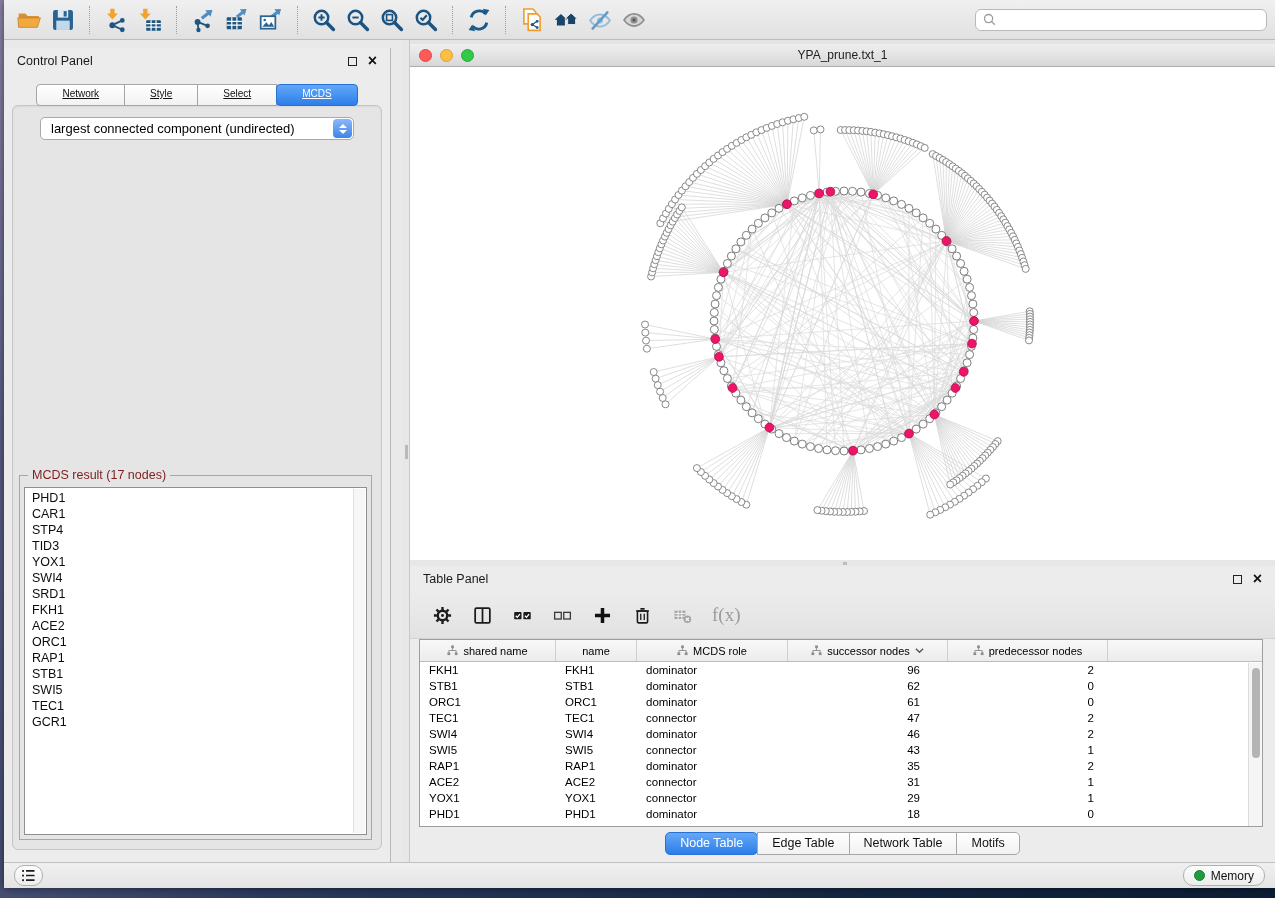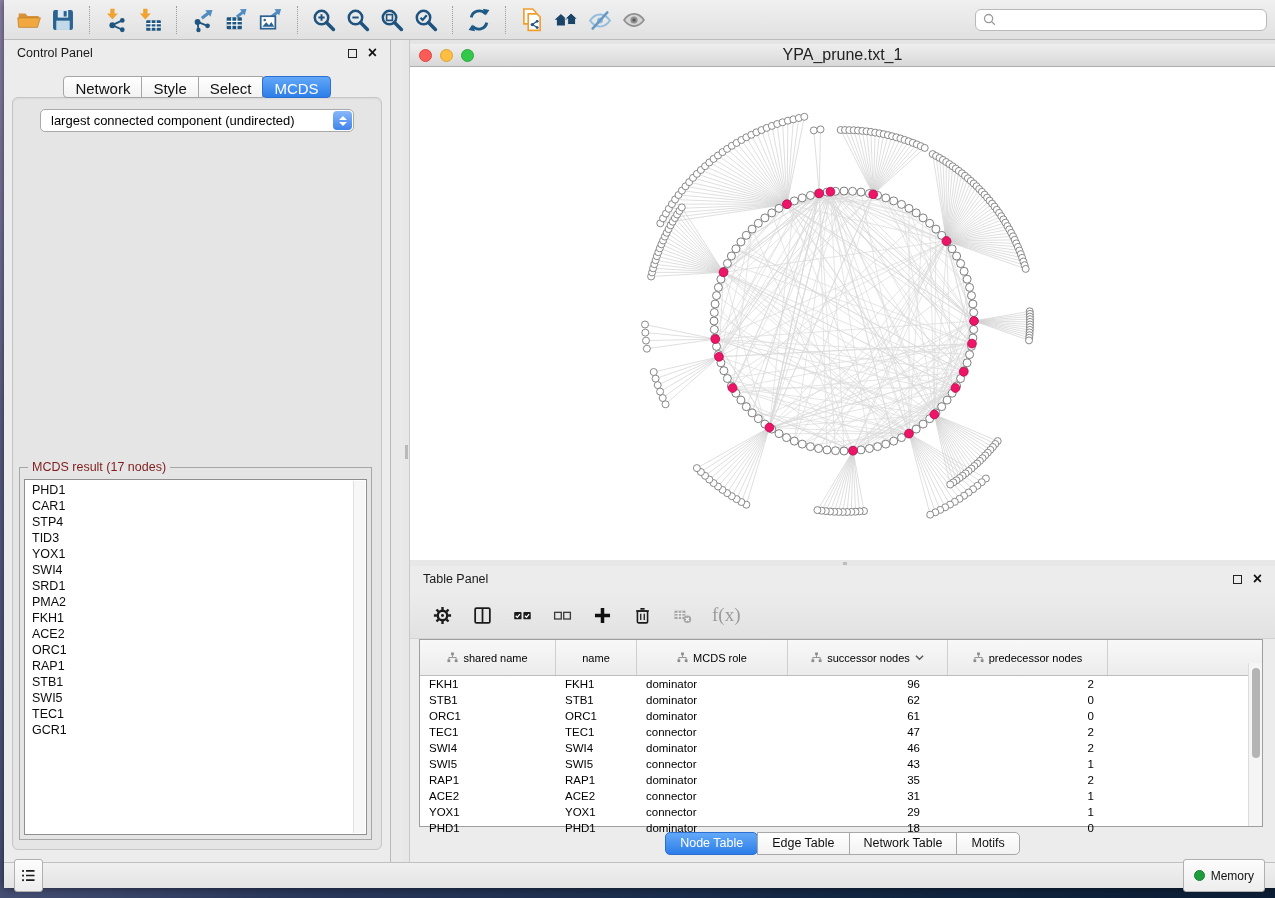--- a/index.html
+++ b/index.html
@@ -18,23 +18,23 @@
   .search { margin-left:auto; width:292px; height:22px; background:#fff; border:1px solid #b9b9b9; border-radius:6px; display:flex; align-items:center; padding:0 7px; gap:5px; }
   .search input { border:none; outline:none; flex:1; font-size:12px; background:transparent; }
 
   
   .panel-title-row { height:26px; display:flex; align-items:center; padding:0 13px; font-size:12.5px; color:#1a1a1a; }
   .win-icons { margin-left:auto; display:flex; align-items:center; gap:11px; }
   .float-icon { width:9px; height:9px; border:1.5px solid #222; display:inline-block; }
   .close-icon { font-size:16px; font-weight:700; color:#111; line-height:1; cursor:pointer; }
 
   
-  #control-panel { position:absolute; top:40px; left:0; width:387px; bottom:26px; background:#ececec; border-right:1px solid #b8b8b8; }
+  #control-panel { position:absolute; top:48px; left:0; width:387px; bottom:26px; background:#ececec; border-right:1px solid #b8b8b8; }
   .cp-tabs { margin-top:10px; height:22px; display:flex; justify-content:center; position:relative; z-index:2; }
-  .cp-tab { font-size:15px; padding:3px 11px 4px; background:linear-gradient(#ffffff,#f2f2f2); border:1px solid #a5a5a5; margin-left:-1px; color:#111; cursor:pointer; white-space:nowrap; }
+  .cp-tab { font-size:10px; padding:3px 25px 4px; background:linear-gradient(#ffffff,#f2f2f2); border:1px solid #a5a5a5; margin-left:-1px; color:#111; cursor:pointer; white-space:nowrap;text-decoration:underline; }
   .cp-tab:first-child { border-radius:4px 0 0 4px; margin-left:0; }
   .cp-tab:last-child { border-radius:0 4px 4px 0; }
   .cp-tab.active { background:linear-gradient(#62a8f8,#2d7ee9); border-color:#2b6fd3; color:#fff; border-radius:4px; }
   .cp-content { position:absolute; top:57px; left:8px; right:8px; bottom:12px; background:#e5e5e5; border:1px solid #c6c6c6; border-radius:6px; box-shadow:inset 0 1px 2px rgba(0,0,0,.06); }
   .opt-label { text-align:center; margin-top:24px; font-size:13px; color:#111; }
   .dropdown { width:314px; height:23px; margin:11px auto 0; background:#fff; border:1px solid #a9a9a9; border-radius:5px; position:relative; display:flex; align-items:center; font-size:13px; padding:0 26px 0 10px; cursor:pointer; }
   .dd-text { white-space:nowrap; overflow:hidden; }
   .dd-stepper { position:absolute; right:1px; top:1px; bottom:1px; width:19px; border-radius:4px; background:linear-gradient(#8ab8fa,#3f83ea); display:flex; flex-direction:column; align-items:center; justify-content:center; gap:2px; }
   .dd-stepper i { width:0; height:0; border-left:4px solid transparent; border-right:4px solid transparent; }
   .dd-stepper .up { border-bottom:4.5px solid #fff; }
@@ -56,52 +56,52 @@
   #divider-h .handle { position:absolute; left:50%; top:1.5px; width:4px; height:3px; background:#bdbdbd; }
 
   
   #right-area { position:absolute; left:406px; right:0; top:40px; bottom:26px; background:#e4e4e4; }
   #net-title { position:absolute; top:4px; left:0; right:0; height:23px; background:linear-gradient(#efefef,#d8d8d8); border-bottom:1px solid #adadad; display:flex; align-items:center; }
   .lights { position:absolute; left:9px; display:flex; gap:8px; }
   .lights i { width:13px; height:13px; border-radius:50%; display:inline-block; cursor:pointer; }
   .lights .r { background:#fc5b57; border:1px solid #df4641; }
   .lights .y { background:#fdbe41; border:1px solid #dfa133; }
   .lights .g { background:#34c84a; border:1px solid #2aa83c; }
-  .net-title-text { margin:0 auto; font-size:16px; color:#222; }
+  .net-title-text { margin:0 auto; font-size:12px; color:#222; }
   #net-canvas { position:absolute; top:27px; left:0; right:0; height:493px; background:#fff; }
   #net-canvas svg { display:block; }
 
   
   #table-panel { position:absolute; top:526px; left:0; right:0; bottom:0; background:#ececec; }
   .tp-toolbar { height:47px; background:linear-gradient(#ececec,#e2e2e2); border-bottom:1px solid #d2d2d2; display:flex; align-items:center; padding-left:22px; gap:19px; }
   .tp-btn { background:none; border:none; padding:0; display:flex; align-items:center; justify-content:center; cursor:pointer; }
   .tp-btn svg { width:21px; height:21px; }
   .fx { font-family:"Liberation Serif","DejaVu Serif",serif; font-size:19px; color:#9b9b9b; }
   .table-wrap { position:absolute; top:73px; left:9px; right:12px; bottom:35px; background:#fff; border:1px solid #9e9e9e; }
-  .thead { display:flex; height:36px; background:linear-gradient(#f8f8f8,#ececec); border-bottom:1px solid #bdbdbd; }
+  .thead { display:flex; height:22px; background:linear-gradient(#f8f8f8,#ececec); border-bottom:1px solid #bdbdbd; }
   .hcell { display:flex; align-items:center; justify-content:center; gap:5px; font-size:11px; color:#000; border-right:1px solid #cfcfcf; overflow:hidden; cursor:pointer; }
   .hcell.filler { border-right:none; }
   .tbody { }
   .trow { display:flex; height:16px; align-items:center; }
   .tcell { font-size:11.5px; color:#000; overflow:hidden; white-space:nowrap; }
   .tcell.left { padding-left:9px; text-align:left; }
   .tcell.right { text-align:right; }
   .trow .tcell:nth-child(4) { padding-right:28px; }
   .trow .tcell:nth-child(5) { padding-right:14px; }
   .vscroll { position:absolute; top:23px; right:0; bottom:0; width:14px; background:#f5f5f5; border-left:1px solid #dcdcdc; cursor:pointer; }
   .vscroll .thumb { position:absolute; left:2.5px; top:5px; width:8px; height:90px; background:#b4b4b4; border-radius:4px; }
   .bottom-tabs { position:absolute; bottom:7px; left:0; right:0; display:flex; justify-content:center; }
   .bt-tab { font-size:12.5px; padding:3px 14px 4px; background:linear-gradient(#ffffff,#f2f2f2); border:1px solid #a8a8a8; margin-left:-1px; color:#111; cursor:pointer; white-space:nowrap; }
   .bt-tab:first-child { border-radius:5px 0 0 5px; margin-left:0; }
   .bt-tab:last-child { border-radius:0 5px 5px 0; }
   .bt-tab.active { background:linear-gradient(#64a9f8,#2c7de9); border-color:#2b6fd3; color:#fff; border-radius:5px; }
 
   
   #status-bar { position:absolute; bottom:0; left:0; right:0; height:26px; background:linear-gradient(#f0f0f0,#e4e4e4); border-top:1px solid #c0c0c0; display:flex; align-items:center; padding:0 10px; }
-  .sb-btn { height:33px; border:1px solid #b0b0b0; border-radius:3px; background:linear-gradient(#fdfdfd,#ededed); display:flex; align-items:center; gap:6px; padding:0 5px; cursor:pointer; }
+  .sb-btn { height:21px; border:1px solid #b0b0b0; border-radius:10px; background:linear-gradient(#fdfdfd,#ededed); display:flex; align-items:center; gap:6px; padding:0 5px; cursor:pointer; }
   .sb-btn.mem { margin-left:auto; padding:0 10px; font-size:12px; color:#111; }
   .dot { width:11px; height:11px; border-radius:50%; background:#1f9d3c; border:1px solid #17812f; display:inline-block; }
 </style>
 </head>
 <body>
 
 <div id="app">
 
   <div id="toolbar">
     <button class="tbtn">
@@ -273,21 +273,20 @@
         <span class="result-legend">MCDS result (17 nodes)</span>
         <div class="result-box">
           <div class="result-items" id="mcds-list">
               <div class="mcds-item">PHD1</div>
               <div class="mcds-item">CAR1</div>
               <div class="mcds-item">STP4</div>
               <div class="mcds-item">TID3</div>
               <div class="mcds-item">YOX1</div>
               <div class="mcds-item">SWI4</div>
               <div class="mcds-item">SRD1</div>
-              <div class="mcds-item">PMA2</div>
               <div class="mcds-item">FKH1</div>
               <div class="mcds-item">ACE2</div>
               <div class="mcds-item">ORC1</div>
               <div class="mcds-item">RAP1</div>
               <div class="mcds-item">STB1</div>
               <div class="mcds-item">SWI5</div>
               <div class="mcds-item">TEC1</div>
               <div class="mcds-item">GCR1</div>
             </div>
           <div class="result-scroll"></div>

